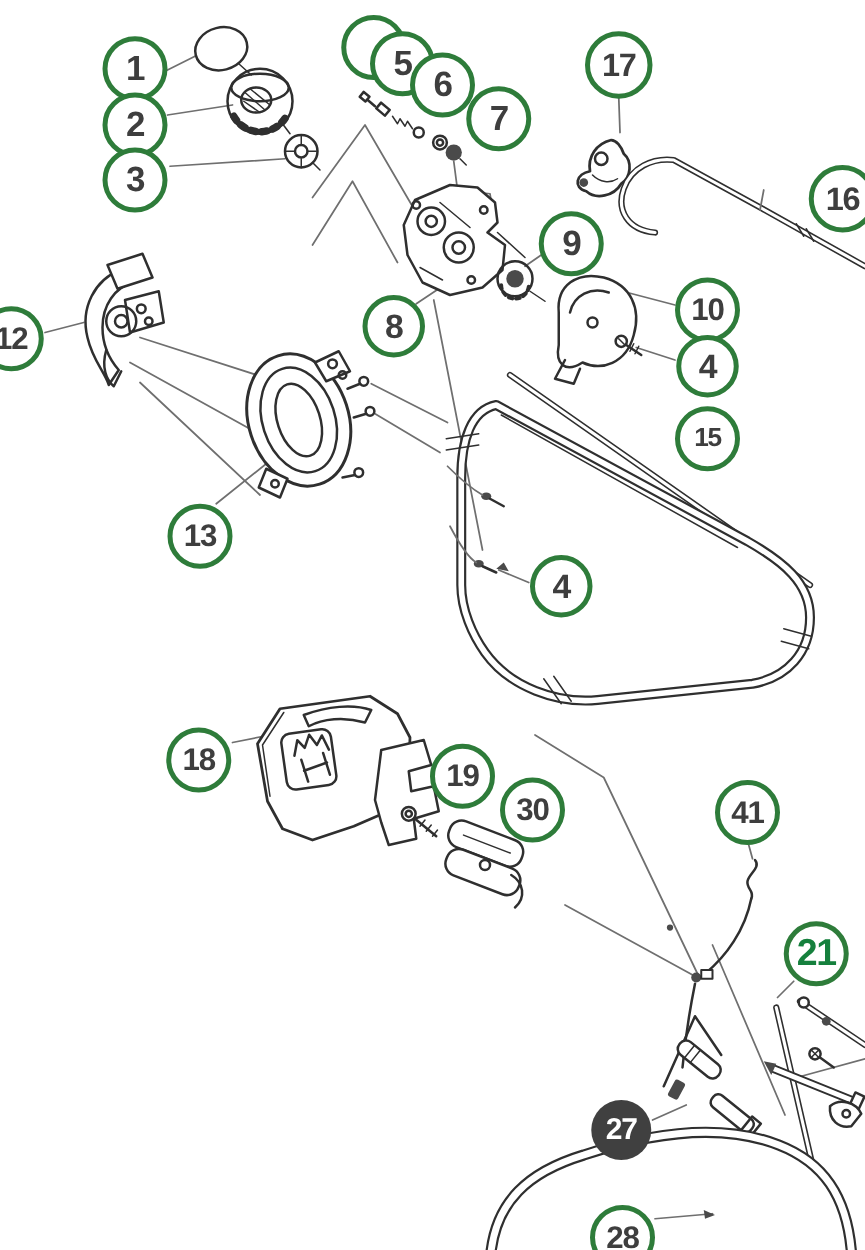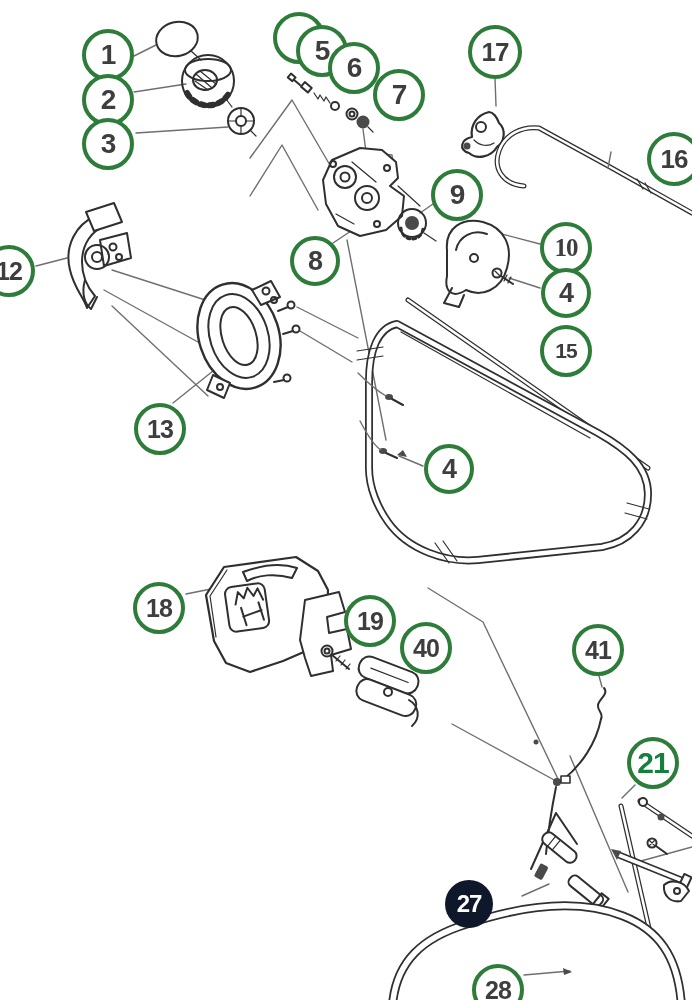--- a/index.html
+++ b/index.html
@@ -280,29 +280,29 @@
       <div class="callout" style="left: 273px; top: 12px; height: 52px; width: 52px; border: 4px solid rgb(46, 124, 58); color: rgb(62, 62, 62); font-size: 28px;"></div>
       <div class="callout" style="left: 82px; top: 29px; height: 52px; width: 52px; border: 4px solid rgb(46, 124, 58); color: rgb(62, 62, 62); font-size: 28px;">1</div>
       <div class="callout" style="left: 82px; top: 74px; height: 52px; width: 52px; border: 4px solid rgb(46, 124, 58); color: rgb(62, 62, 62); font-size: 28px;">2</div>
       <div class="callout" style="left: 82px; top: 118px; height: 52px; width: 52px; border: 4px solid rgb(46, 124, 58); color: rgb(62, 62, 62); font-size: 28px;">3</div>
       <div class="callout" style="left: 296px; top: 25px; height: 52px; width: 52px; border: 4px solid rgb(46, 124, 58); color: rgb(62, 62, 62); font-size: 28px;">5</div>
       <div class="callout" style="left: 328px; top: 42px; height: 52px; width: 52px; border: 4px solid rgb(46, 124, 58); color: rgb(62, 62, 62); font-size: 28px;">6</div>
       <div class="callout" style="left: 373px; top: 69px; height: 52px; width: 52px; border: 4px solid rgb(46, 124, 58); color: rgb(62, 62, 62); font-size: 28px;">7</div>
       <div class="callout" style="left: 468px; top: 25px; height: 54px; width: 54px; border: 4px solid rgb(46, 124, 58); color: rgb(62, 62, 62); font-size: 26px; text-align: center;">17</div>
       <div class="callout" style="left: 647px; top: 132px; height: 54px; width: 54px; border: 4px solid rgb(46, 124, 58); color: rgb(62, 62, 62); font-size: 26px;">16</div>
       <div class="callout" style="left: 431px; top: 169px; height: 52px; width: 52px; border: 4px solid rgb(46, 124, 58); color: rgb(62, 62, 62); font-size: 28px;">9</div>
-      <div class="callout" style="left: 540px; top: 222px; height: 52px; width: 52px; border: 4px solid rgb(46, 124, 58); color: rgb(62, 62, 62); font-size: 25px; font-family: Liberation Serif, serif;">10</div>
+      <div class="callout" style="left: 540px; top: 222px; height: 52px; width: 52px; border: 4px solid rgb(46, 124, 58); color: rgb(62, 62, 62); font-size: 25px;">10</div>
       <div class="callout" style="left: 541px; top: 268px; height: 50px; width: 50px; border: 4px solid rgb(46, 124, 58); color: rgb(62, 62, 62); font-size: 27px;">4</div>
       <div class="callout" style="left: 540px; top: 325px; height: 52px; width: 52px; border: 4px solid rgb(46, 124, 58); color: rgb(62, 62, 62); font-size: 21px;">15</div>
       <div class="callout" style="left: 290px; top: 236px; height: 50px; width: 50px; border: 4px solid rgb(46, 124, 58); color: rgb(62, 62, 62); font-size: 27px;">8</div>
       <div class="callout" style="left: -17px; top: 245px; height: 52px; width: 52px; border: 4px solid rgb(46, 124, 58); color: rgb(62, 62, 62); font-size: 25px;">12</div>
       <div class="callout" style="left: 134px; top: 403px; height: 52px; width: 52px; border: 4px solid rgb(46, 124, 58); color: rgb(62, 62, 62); font-size: 25px;">13</div>
       <div class="callout" style="left: 424px; top: 444px; height: 50px; width: 50px; border: 4px solid rgb(46, 124, 58); color: rgb(62, 62, 62); font-size: 27px;">4</div>
       <div class="callout" style="left: 133px; top: 582px; height: 52px; width: 52px; border: 4px solid rgb(46, 124, 58); color: rgb(62, 62, 62); font-size: 25px;">18</div>
       <div class="callout" style="left: 344px; top: 595px; height: 52px; width: 52px; border: 4px solid rgb(46, 124, 58); color: rgb(62, 62, 62); font-size: 25px;">19</div>
-      <div class="callout" style="left: 400px; top: 622px; height: 52px; width: 52px; border: 4px solid rgb(46, 124, 58); color: rgb(62, 62, 62); font-size: 25px;">40</div>
+      <div class="callout" style="left: 400px; top: 622px; height: 52px; width: 52px; border: 4px solid rgb(46, 124, 58); color: rgb(62, 62, 62); font-size: 25px;">30</div>
       <div class="callout" style="left: 572px; top: 624px; height: 52px; width: 52px; border: 4px solid rgb(46, 124, 58); color: rgb(62, 62, 62); font-size: 25px;">41</div>
       <div class="callout" style="left: 627px; top: 737px; height: 52px; width: 52px; border: 4px solid rgb(46, 124, 58); color: #15803d; font-size: 30px;">21</div>
-      <div class="callout" style="left: 445px; top: 880px; height: 48px; width: 48px; background: #0f172a; border: none; color: rgb(255, 255, 255); font-size: 24px;">27</div>
+      <div class="callout" style="left: 473px; top: 880px; height: 48px; width: 48px; background: #404040; border: none; color: rgb(255, 255, 255); font-size: 24px;">27</div>
       <div class="callout" style="left: 472px; top: 964px; height: 52px; width: 52px; border: 4px solid rgb(46, 124, 58); color: rgb(62, 62, 62); font-size: 25px;">28</div>
     </div>
 
 </div>
 
 </body></html>

